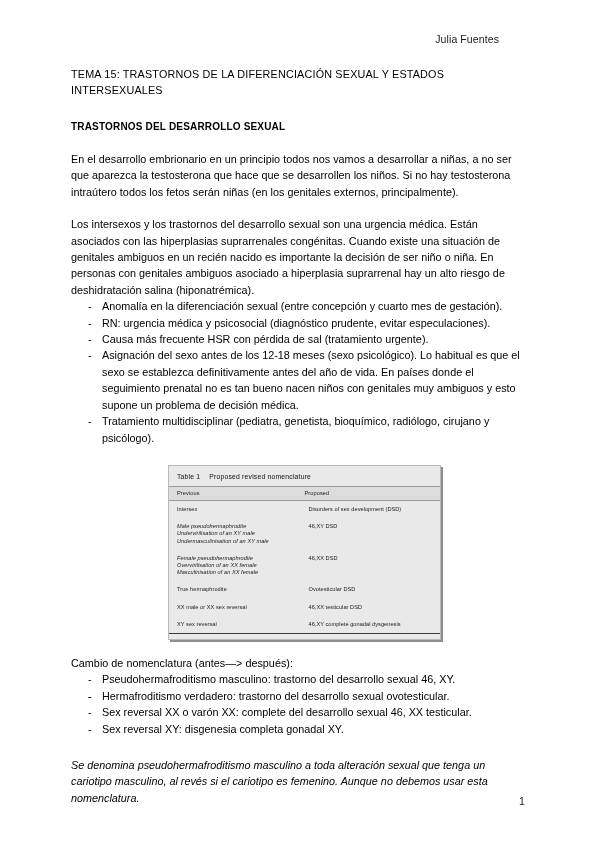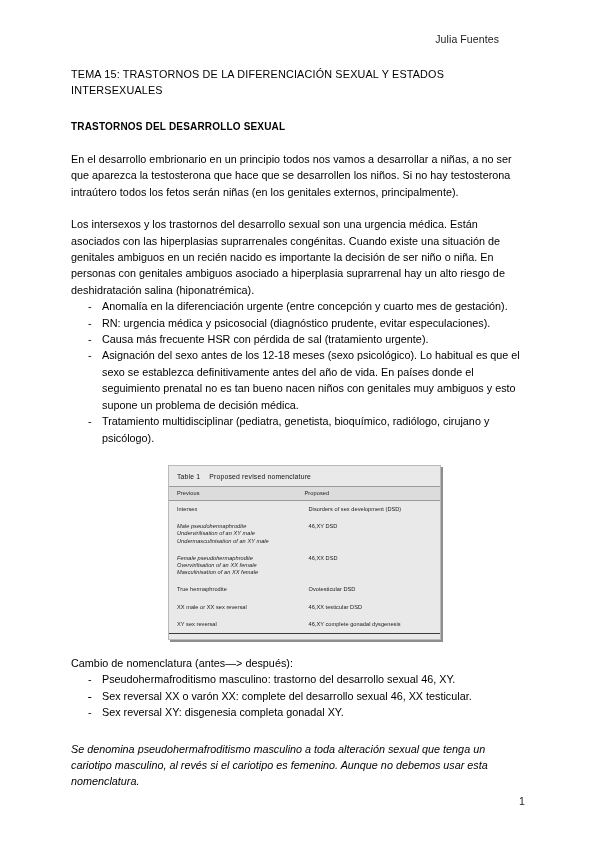--- a/index.html
+++ b/index.html
@@ -166,21 +166,21 @@
 
     <h1 class="title">TEMA 15: TRASTORNOS DE LA DIFERENCIACIÓN SEXUAL Y ESTADOS INTERSEXUALES</h1>
 
     <h2 class="subtitle">TRASTORNOS DEL DESARROLLO SEXUAL</h2>
 
     <p class="para">En el desarrollo embrionario en un principio todos nos vamos a desarrollar a niñas, a no ser que aparezca la testosterona que hace que se desarrollen los niños. Si no hay testosterona intraútero todos los fetos serán niñas (en los genitales externos, principalmente).</p>
 
     <p class="para">Los intersexos y los trastornos del desarrollo sexual son una urgencia médica. Están asociados con las hiperplasias suprarrenales congénitas. Cuando existe una situación de genitales ambiguos en un recién nacido es importante la decisión de ser niño o niña. En personas con genitales ambiguos asociado a hiperplasia suprarrenal hay un alto riesgo de deshidratación salina (hiponatrémica).</p>
 
     <ul class="dashlist first">
-      <li><span class="dash">-</span><span>Anomalía en la diferenciación urgente (entre concepción y cuarto mes de gestación).</span></li>
+      <li><span class="dash">-</span><span>Anomalía en la diferenciación sexual (entre concepción y cuarto mes de gestación).</span></li>
       <li><span class="dash">-</span><span>RN: urgencia médica y psicosocial (diagnóstico prudente, evitar especulaciones).</span></li>
       <li><span class="dash">-</span><span>Causa más frecuente HSR con pérdida de sal (tratamiento urgente).</span></li>
       <li><span class="dash">-</span><span>Asignación del sexo antes de los 12-18 meses (sexo psicológico). Lo habitual es que el sexo se establezca definitivamente antes del año de vida. En países donde el seguimiento prenatal no es tan bueno nacen niños con genitales muy ambiguos y esto supone un problema de decisión médica.</span></li>
       <li><span class="dash">-</span><span>Tratamiento multidisciplinar (pediatra, genetista, bioquímico, radiólogo, cirujano y psicólogo).</span></li>
     </ul>
 
     <div class="figure">
       <div class="fig-title">
         <span class="tnum">Table 1</span><span class="tcap">Proposed revised nomenclature</span>
       </div>
@@ -235,21 +235,21 @@
         </tbody>
       </table>
       <div class="fig-pad-bottom"></div>
     </div>
 
     <p class="para tight">Cambio de nomenclatura (antes—&gt; después):</p>
 
     <ul class="dashlist">
       <li><span class="dash">-</span><span>Pseudohermafroditismo masculino: trastorno del desarrollo sexual 46, XY.</span></li>
       <li><span class="dash">-</span></li>
-      <li><span class="dash">-</span></li>
+      <li><span class="dash">-</span><span>Hermafroditismo verdadero: trastorno del desarrollo sexual ovotesticular.</span></li>
       <li><span class="dash">-</span><span>Sex reversal XX o varón XX: complete del desarrollo sexual 46, XX testicular.</span></li>
       <li><span class="dash">-</span><span>Sex reversal XY: disgenesia completa gonadal XY.</span></li>
     </ul>
 
     <p class="italic">Se denomina pseudohermafroditismo masculino a toda alteración sexual que tenga un cariotipo masculino, al revés si el cariotipo es femenino. Aunque no debemos usar esta nomenclatura.</p>
 
   </div>
 
   <div class="pagenum">1</div>
 

